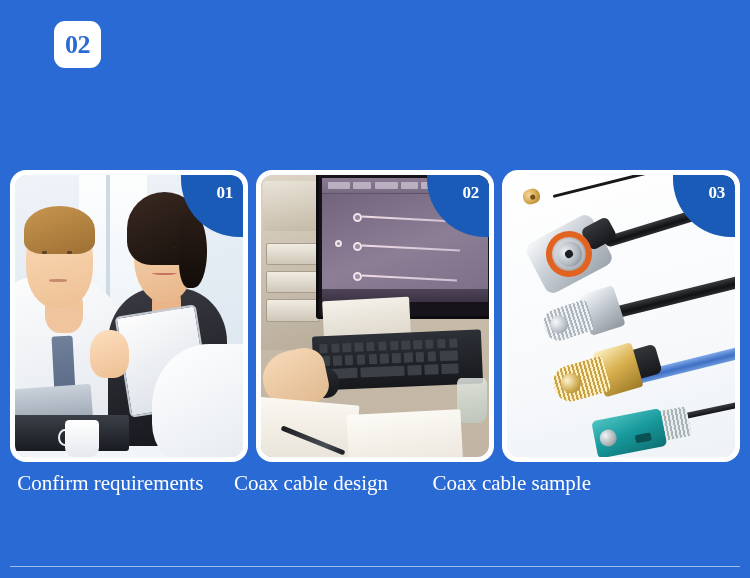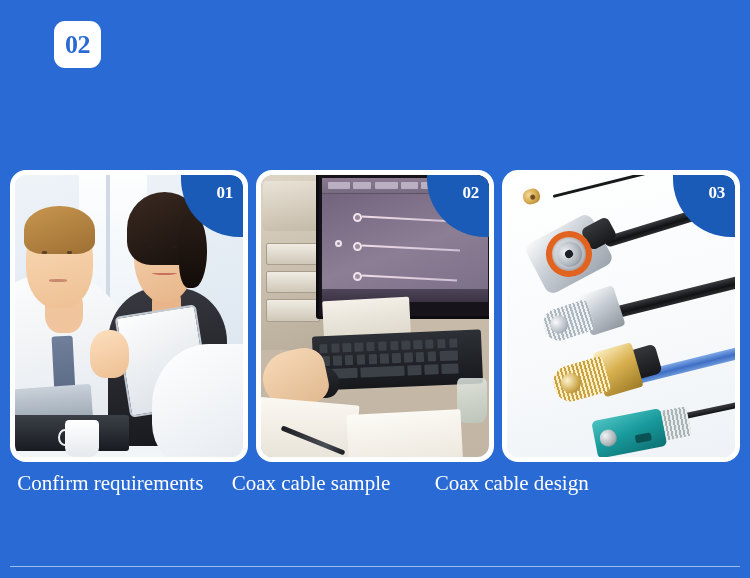--- a/index.html
+++ b/index.html
@@ -704,19 +704,19 @@
         <div class="corner-badge">
           <span class="corner-badge-text">03</span>
         </div>
       </div>
     </div>
 
   </div>
 
   <div class="captions">
     <div class="caption">Confirm requirements</div>
+    <div class="caption">Coax cable design</div>
     <div class="caption">Coax cable sample</div>
-    <div class="caption">Coax cable design</div>
   </div>
 
   <div class="divider"></div>
 
 </div>
 
 </body></html>

